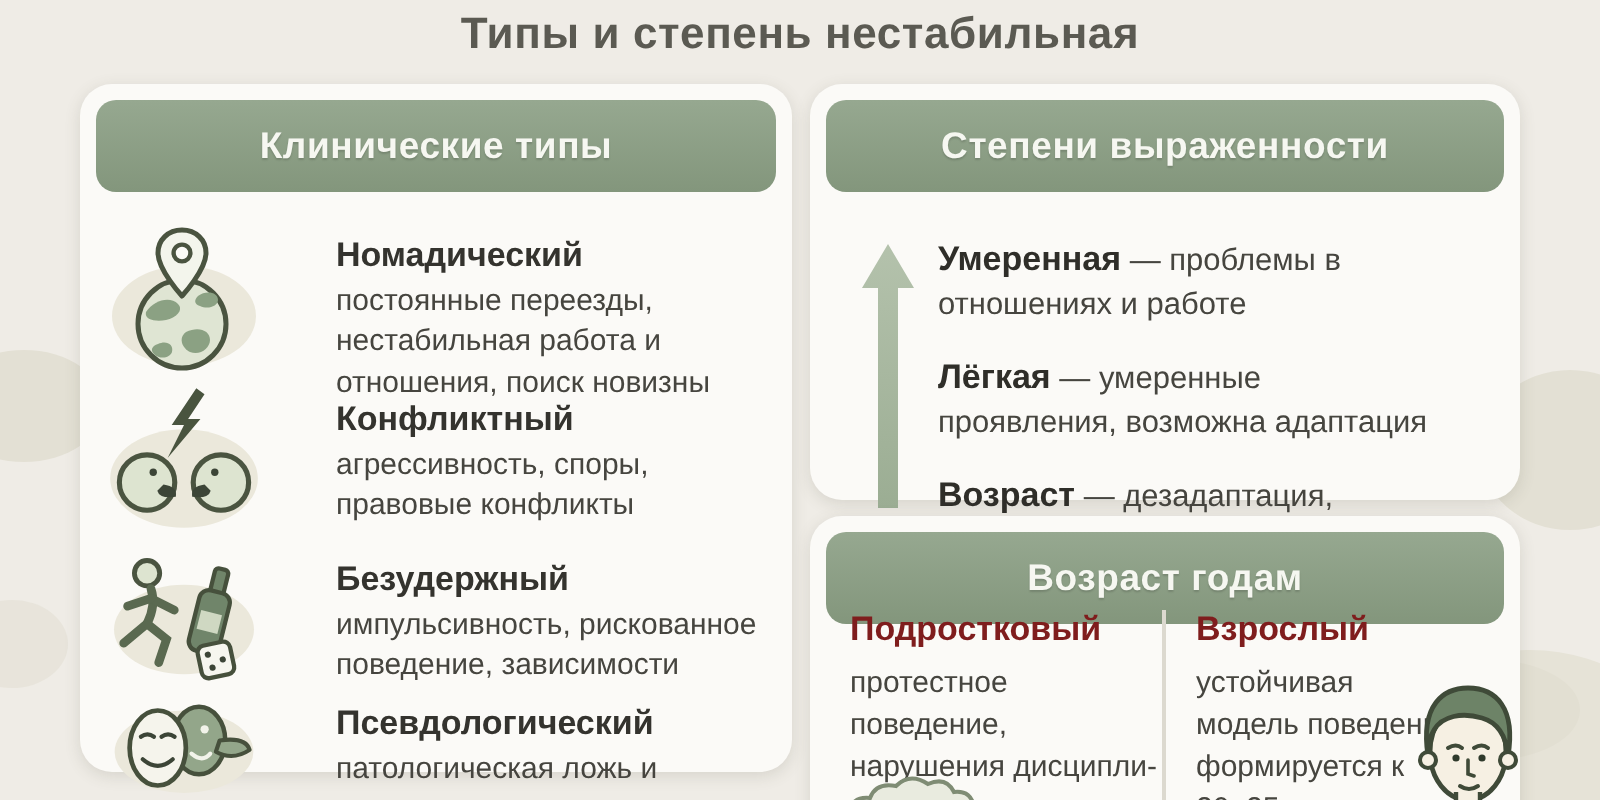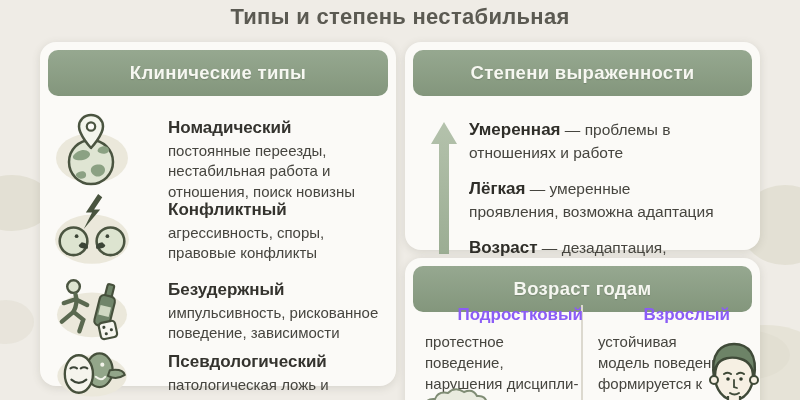--- a/index.html
+++ b/index.html
@@ -56,21 +56,21 @@
   
   .sev-body{position:relative; padding:14px 16px 0 64px;}
   .sev-arrow{position:absolute; left:24px; top:16px;}
   .sev-item{font-size:15.5px; color:#46453f; line-height:1.42; max-width:245px; margin:0 0 13px 0;}
   .sev-title{font-size:17px; font-weight:700; color:#2f2e29;}
 
   
   .age-col-teen{position:absolute; left:20px; top:47px; width:158px;}
   .age-col-adult{position:absolute; left:193px; top:47px; width:132px;}
   .age-divider{position:absolute; left:176px; top:47px; height:113px; width:2px; background:#dcd9cf;}
-  .age-title{font-size:17px; font-weight:700; color:#8b5cf6; margin:0 0 6px 0;text-align:right;}
+  .age-title{font-size:17px; font-weight:700; color:#7f1d1d; margin:0 0 6px 0;}
   .age-desc{font-size:15px; color:#46453f; line-height:1.4; margin:0;}
 
   .man-illustration{position:absolute; left:684px; top:336px;}
   .cloud-doodle{position:absolute; left:420px; top:385px;}
 </style>
 </head>
 <body>
 
 <div class="canvas">
 

